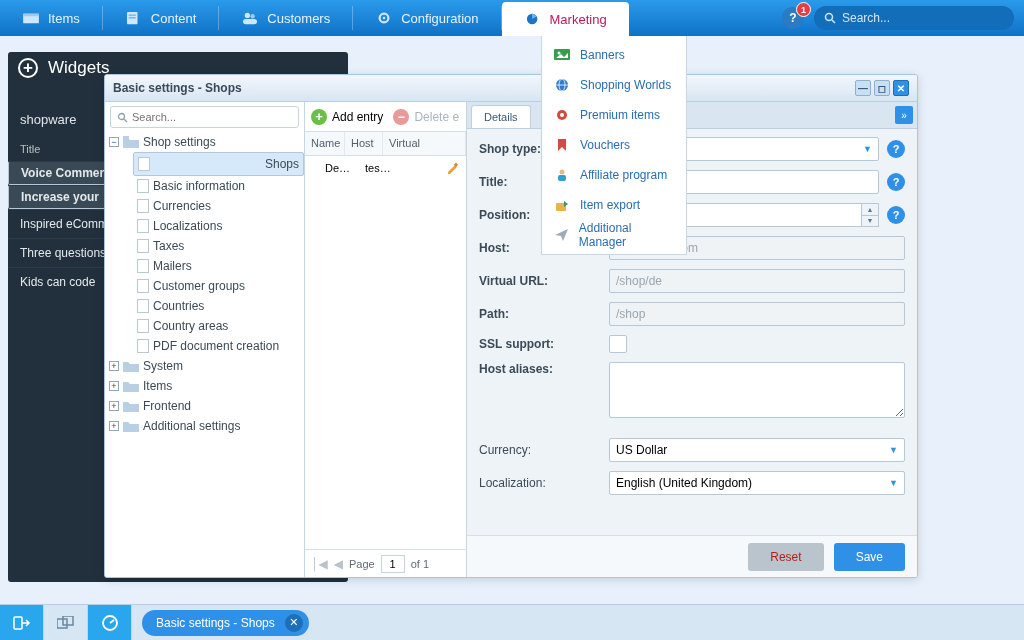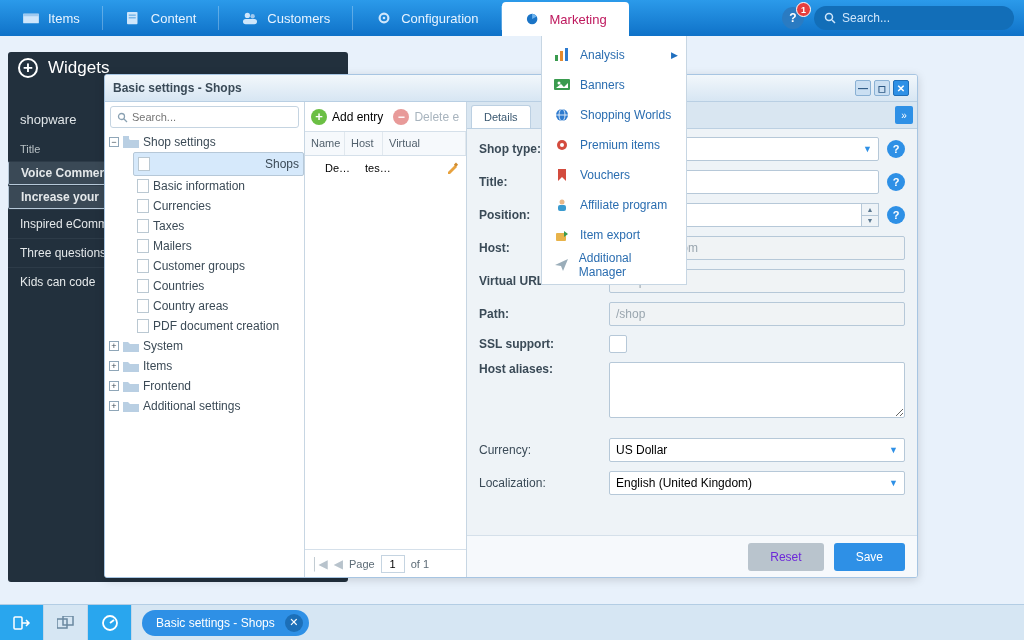--- a/index.html
+++ b/index.html
@@ -84,21 +84,21 @@
 .spin .ar { width:18px; border:1px solid #b6c8d8; display:flex; flex-direction:column; }
 .spin .ar span { flex:1; display:flex; align-items:center; justify-content:center; font-size:7px; color:#5b7890; border-bottom:1px solid #b6c8d8; cursor:pointer; }
 .spin .ar span:last-child { border:0; }
 
 .grid .pager { margin-top:auto; height:28px; border-top:1px solid #d5e0ea; display:flex; align-items:center; gap:6px; padding:0 6px; font-size:11px; color:#5c6b76; }
 .pager .nbtn { color:#b8c3cc; cursor:pointer; font-size:12px; }
 .pager input { width:24px; height:18px; border:1px solid #c5d4e1; text-align:center; font-size:11px; }
 
 .form .btns { height:42px; display:flex; align-items:center; justify-content:flex-end; gap:10px; padding:0 12px; border-top:1px solid #d5e0ea; background:#f6f9fc; }
 .btn { height:28px; padding:0 22px; border-radius:3px; display:flex; align-items:center; font-size:12px; cursor:pointer; }
-.btn.reset { background:#b9c4cd; color:#6d28d9; }
+.btn.reset { background:#b9c4cd; color:#b91c1c; }
 .btn.save { background:#2e90e6; color:#fff; }
 
 
 .taskbar { position:absolute; left:0; bottom:0; width:1024px; height:36px; background:#d6e6f3; display:flex; align-items:center; border-top:1px solid #b3cde4; }
 .taskbar .tb { width:44px; height:36px; display:flex; align-items:center; justify-content:center; cursor:pointer; border-right:1px solid #c1d7ea; }
 .taskbar .tb.lead { background:#29a6ee; color:#fff; }
 .taskbar .task { margin-left:10px; height:26px; background:#2e90e6; color:#fff; border-radius:13px; display:flex; align-items:center; gap:10px; padding:0 6px 0 14px; font-size:12px; }
 .taskbar .task .x { width:18px; height:18px; border-radius:50%; background:#1c6fb8; display:flex; align-items:center; justify-content:center; cursor:pointer; font-size:11px; }
 
 svg { display:block; }
@@ -156,29 +156,20 @@
       <svg width="12" height="12" viewBox="0 0 12 12">
           <circle cx="5" cy="5" r="3.5" fill="none" stroke="#cfe6fb" stroke-width="1.5"></circle>
           <line x1="8" y1="8" x2="11" y2="11" stroke="#cfe6fb" stroke-width="1.5"></line>
         </svg>
       <input placeholder="Search..." style="">
     </div>
   </div>
 </div>
 
 <div class="mkmenu">
-  <div class="row">
-      <svg width="16" height="14">
-        <rect x="1" y="7" width="3" height="6" fill="#3a9b4f"></rect>
-        <rect x="6" y="3" width="3" height="10" fill="#e68a2e"></rect>
-        <rect x="11" y="0" width="3" height="13" fill="#2e7bcf"></rect>
-      </svg>
-      <span>Analysis</span>
-      <span class="rarrow">▶</span>
-    </div>
   <div class="row">
       <svg width="16" height="14">
         <rect width="16" height="11" y="1" fill="#3a9b4f" rx="1"></rect>
         <circle cx="5" cy="5" r="1.5" fill="#fff"></circle>
         <path d="M2 10 L7 6 L10 9 L14 5 L14 10 Z" fill="#fff"></path>
       </svg>
       <span>Banners</span>
     </div>
   <div class="row">
       <svg width="16" height="14">
@@ -284,20 +275,26 @@
               </li>
             <li>
                 <div class="node">
                   <span class="doc"></span>
                   <span>Currencies</span>
                 </div>
               </li>
             <li>
                 <div class="node">
                   <span class="doc"></span>
+                  <span>Localizations</span>
+                </div>
+              </li>
+            <li>
+                <div class="node">
+                  <span class="doc"></span>
                   <span>Taxes</span>
                 </div>
               </li>
             <li>
                 <div class="node">
                   <span class="doc"></span>
                   <span>Mailers</span>
                 </div>
               </li>
             <li>

